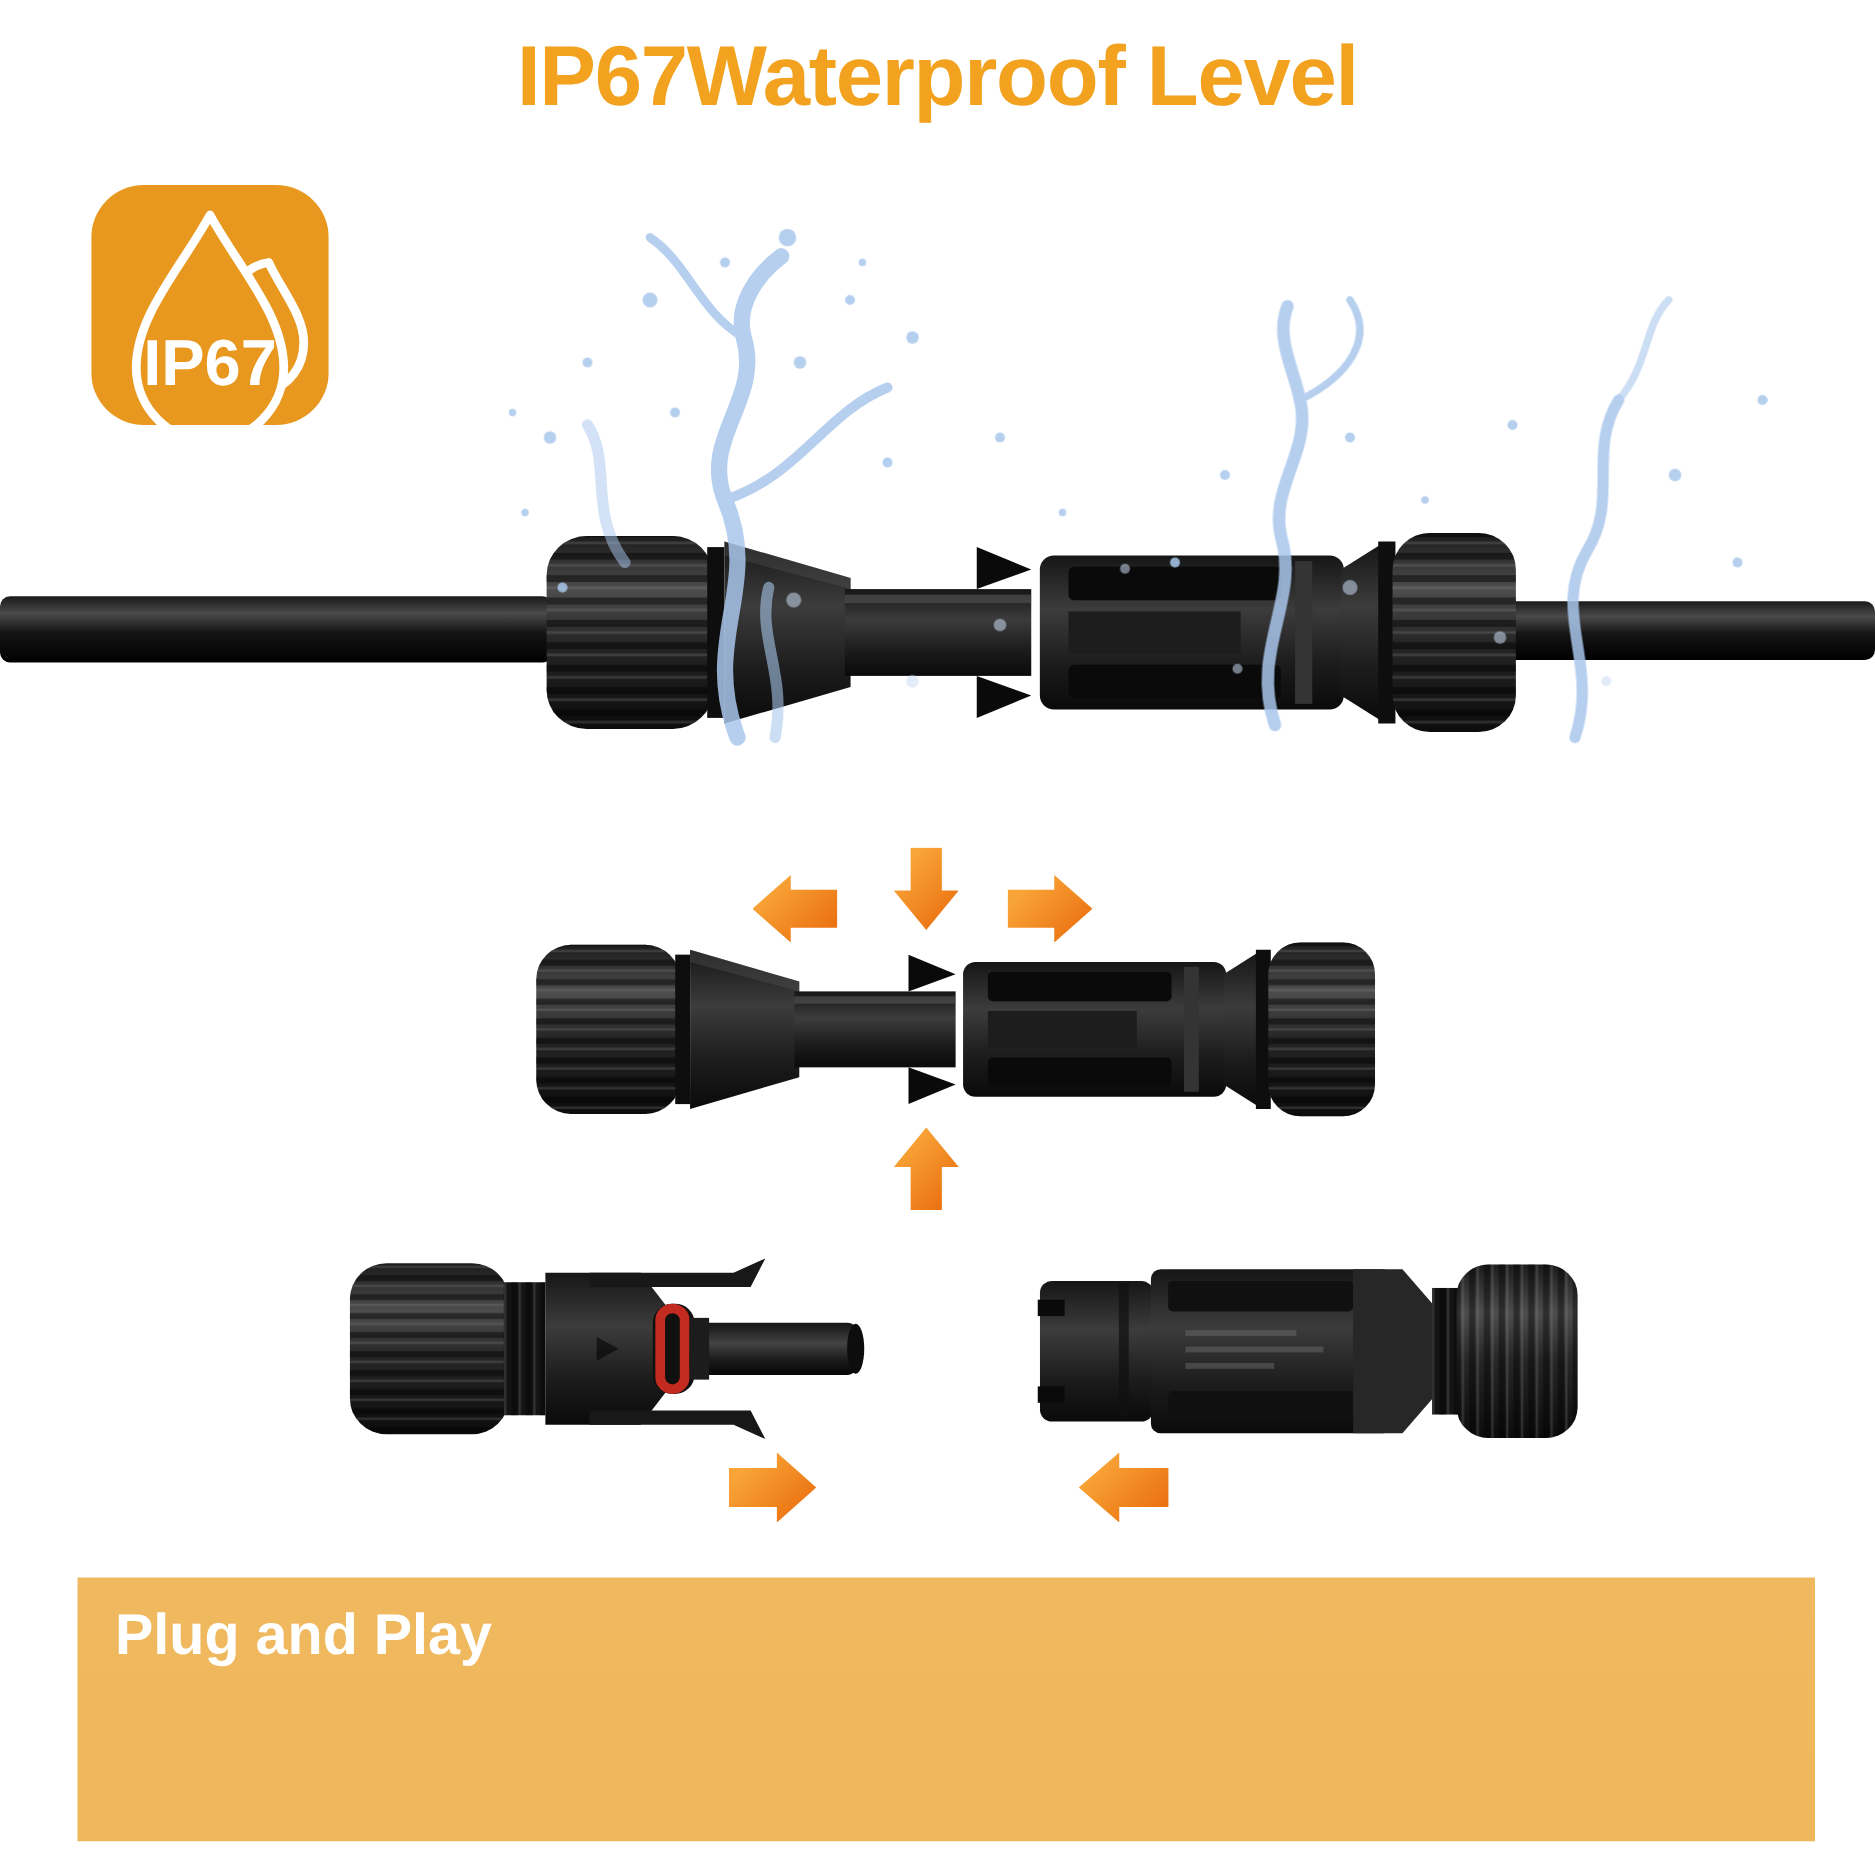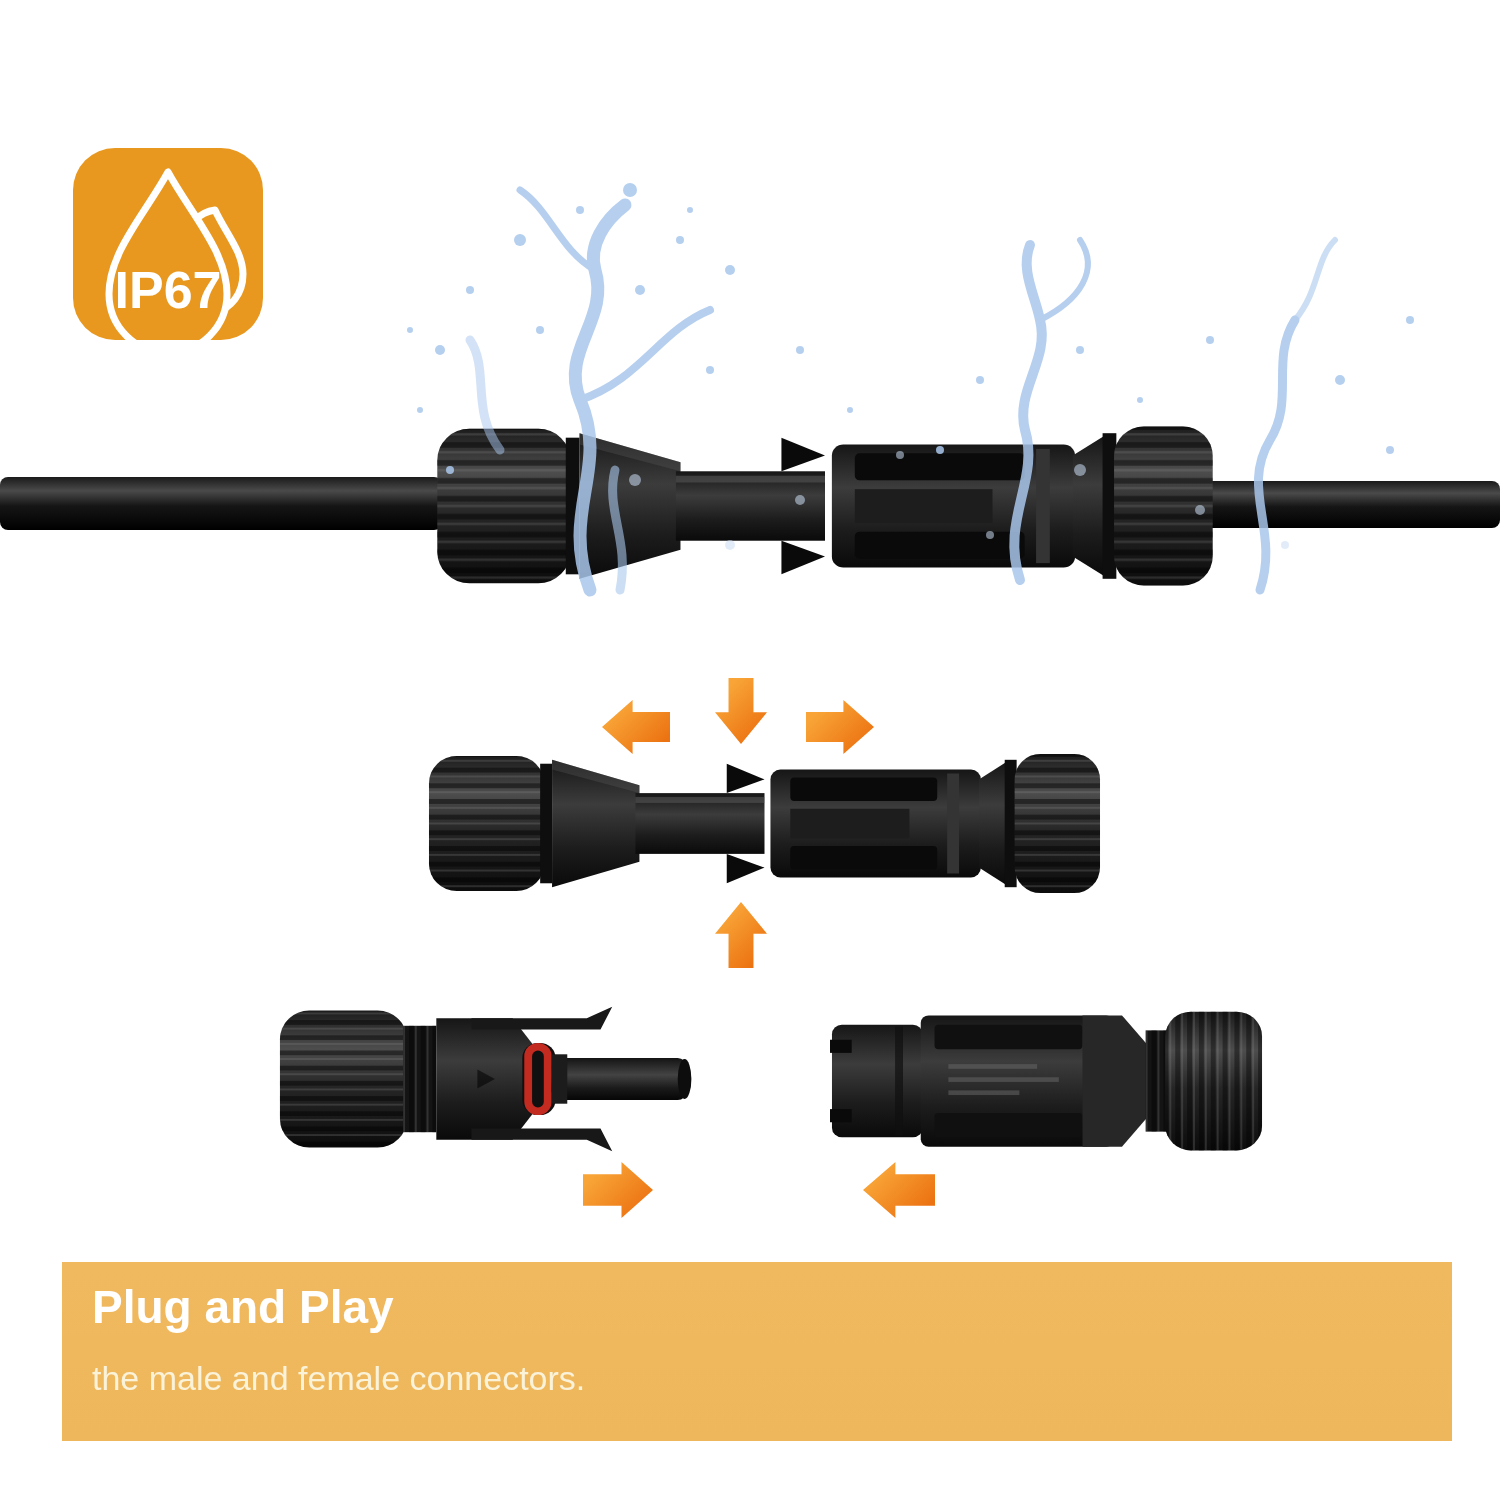--- a/index.html
+++ b/index.html
@@ -47,21 +47,21 @@
   .arrow-up-shape{clip-path:polygon(26% 100%,74% 100%,74% 48%,100% 48%,50% 0%,0% 48%,26% 48%);}
 
   .mid-arrow-down{left:715px;top:678px;width:52px;height:66px;}
   .mid-arrow-left{left:602px;top:700px;width:68px;height:54px;}
   .mid-arrow-right{left:806px;top:700px;width:68px;height:54px;}
   .mid-arrow-up{left:715px;top:902px;width:52px;height:66px;}
   .bot-arrow-right{left:583px;top:1162px;width:70px;height:56px;}
   .bot-arrow-left{left:863px;top:1162px;width:72px;height:56px;}
 
   .banner{
-    position:absolute;left:62px;top:1262px;width:1390px;height:179px;
+    position:absolute;left:62px;top:1262px;width:1390px;height:211px;
     background:linear-gradient(180deg,var(--banner-orange),#EFB75B);
     box-sizing:border-box;padding:18px 30px 0 30px;
   }
   .banner-heading{font-size:46px;font-weight:bold;color:var(--heading-white);margin:0;}
   .banner-body{margin-top:26px;font-size:34px;line-height:37px;color:var(--body-cream);}
 </style>
 </head>
 <body>
 
 <svg width="0" height="0" style="position:absolute" aria-hidden="true">
@@ -145,20 +145,21 @@
       <rect x="320" y="26" width="22" height="108" fill="#141414"></rect>
       <rect x="320" y="26" width="22" height="108" fill="url(#ribsV)"></rect>
       <rect x="340" y="6" width="98" height="148" rx="26" fill="url(#capG)"></rect>
       <rect x="340" y="6" width="98" height="148" rx="26" fill="url(#ribsV)"></rect>
     </g>
   </defs>
 </svg>
 
 <div class="stage">
 
+  <div class="page-title">IP67Waterproof Level</div>
 
   <svg class="ip67-badge" width="190" height="192" viewBox="0 0 190 192">
     <rect x="0" y="0" width="190" height="192" rx="42" fill="var(--badge-orange)"></rect>
     <path d="M142 62 C 152 84, 170 104, 170 126 C 170 146, 158 160, 142 165 C 148 152, 150 140, 146 124 C 141 104, 132 86, 122 72 C 128 66, 135 63, 142 62 Z" fill="none" stroke="#fff" stroke-width="7" stroke-linejoin="round"></path>
     <path d="M95 24 C 72 66, 36 104, 36 146 a59 59 0 0 0 118 0 C 154 104, 118 66, 95 24 Z" fill="var(--badge-orange)" stroke="#fff" stroke-width="7" stroke-linejoin="round"></path>
     <text x="95" y="160" text-anchor="middle" font-size="52" font-weight="bold" fill="#fff">IP67</text>
   </svg>
 
   <div class="cable cable-left"></div>
   <div class="cable cable-right"></div>
@@ -233,17 +234,16 @@
   <svg class="female-conn" width="434" height="150" viewBox="0 0 440 160" preserveAspectRatio="none">
     <use href="#female-shape"></use>
   </svg>
 
   <div class="arrow arrow-right-shape bot-arrow-right"></div>
   <div class="arrow arrow-left-shape bot-arrow-left"></div>
 
   <div class="banner">
     <div class="banner-heading">Plug and Play</div>
     <div class="banner-body">
-      <div>the male and female connectors.</div>
     </div>
   </div>
 
 </div>
 
 </body></html>

